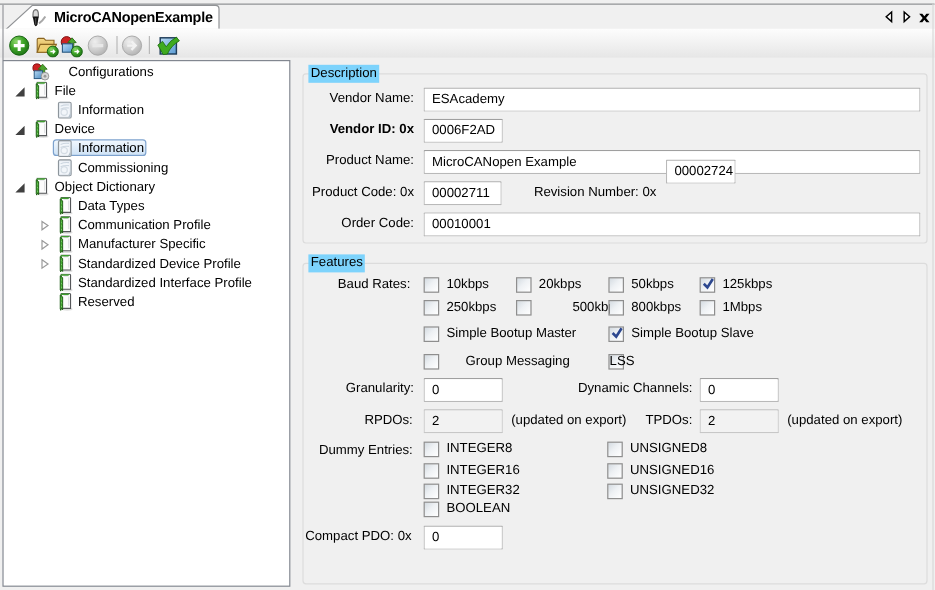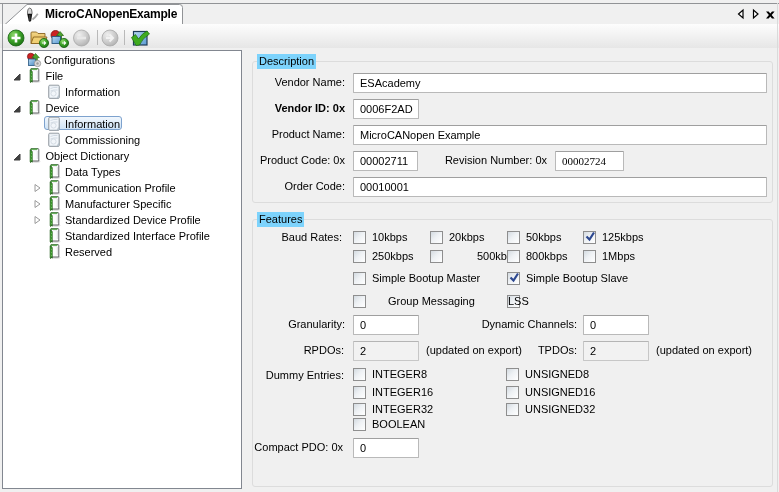--- a/index.html
+++ b/index.html
@@ -105,21 +105,21 @@
       <rect x="2.5" y="7" width="7" height="6.5" fill="url(#bb2)" stroke="#27557e" stroke-width="0.8"></rect>
       <circle cx="11.5" cy="11.5" r="3.2" fill="#d9d9d9" stroke="#8a8a8a" stroke-width="0.7"></circle>
       <circle cx="11.5" cy="11.5" r="1.2" fill="#9a9a9a"></circle>
       <defs>
         <linearGradient id="bb2" x1="0" y1="0" x2="1" y2="1">
           <stop offset="0" stop-color="#b8d9f2"></stop>
           <stop offset="1" stop-color="#4a8cc4"></stop>
         </linearGradient>
       </defs>
     </svg>
-    <div class="trow" style="left:44px; top:52px;">Configurations</div>
+    <div class="trow" style="left:57px; top:52px;">Configurations</div>
     <svg class="ticon" style="left:12px;top:72px;width:10px;height:10px" viewBox="0 0 10 10">
       <path d="M8,2 L8,8 L2,8 Z" fill="#404040" stroke="#404040"></path>
     </svg>
     <svg class="ticon" style="left:26px;top:68px" viewBox="0 0 16 16">
       <ellipse cx="10" cy="13.6" rx="4.5" ry="1.3" fill="#000" opacity="0.12"></ellipse>
       <path d="M5,0.6 L12.2,0.6 L12.8,1.2 L12.8,13 L5.6,13 Z" fill="#fcfcfc" stroke="#55575a" stroke-width="0.9"></path>
       <path d="M7,2 L11,2 M11.3,3 L11.3,11" stroke="#c9ccd0" stroke-width="0.6" fill="none"></path>
       <path d="M5,0.6 L12.2,0.6 L11,1.8 L4.2,1.8 Z" fill="#3f9e2f"></path>
       <path d="M4.2,1.8 L6.2,3.4 L6.2,14.2 L5.2,13 L4.6,14.6 L4.2,13.4 Z" fill="#46ad33" stroke="#1e5c14" stroke-width="0.8"></path>
       <path d="M5,5 L5.8,5.8 M4.8,8 L5.8,8.8 M4.8,11 L5.8,11.8" stroke="#8fd37f" stroke-width="0.7"></path>
@@ -244,21 +244,21 @@
   </div>
 <div class="lbl r" style="left:245px; top:73px; width:100px;">Vendor Name:</div>
 <div class="tb" style="left:353px; top:73px; width:414px;">ESAcademy</div>
 <div class="lbl r" style="left:245px; top:99px; width:100px;font-weight:bold;">Vendor ID: 0x</div>
 <div class="tb" style="left:353px; top:99px; width:66px;">0006F2AD</div>
 <div class="lbl r" style="left:245px; top:125px; width:100px;">Product Name:</div>
 <div class="tb" style="left:353px; top:125px; width:414px;">MicroCANopen Example</div>
 <div class="lbl r" style="left:245px; top:151px; width:100px;">Product Code: 0x</div>
 <div class="tb" style="left:353px; top:151px; width:65px;">00002711</div>
 <div class="lbl r" style="left:430px; top:151px; width:117px;">Revision Number: 0x</div>
-<div class="tb" style="left:555px; top:151px; width:69px;font-family:Liberation Serif, serif;">00002724</div>
+<div class="tb" style="left:555px; top:133px; width:58px;">00002724</div>
 <div class="lbl r" style="left:245px; top:177px; width:100px;">Order Code:</div>
 <div class="tb" style="left:353px; top:177px; width:414px;">00010001</div>
 
 <div class="gb" style="left:252px; top:219px; width:521px; height:268px;">
     <span class="cap">Features</span>
   </div>
 <div class="lbl r" style="left:242px; top:228px; width:100px;">Baud Rates:</div>
 <div id="checks">
     <div class="cb" style="left:353px; top:231px;"></div>
     <div class="cblab" style="left:372px; top:231px;">10kbps</div>

